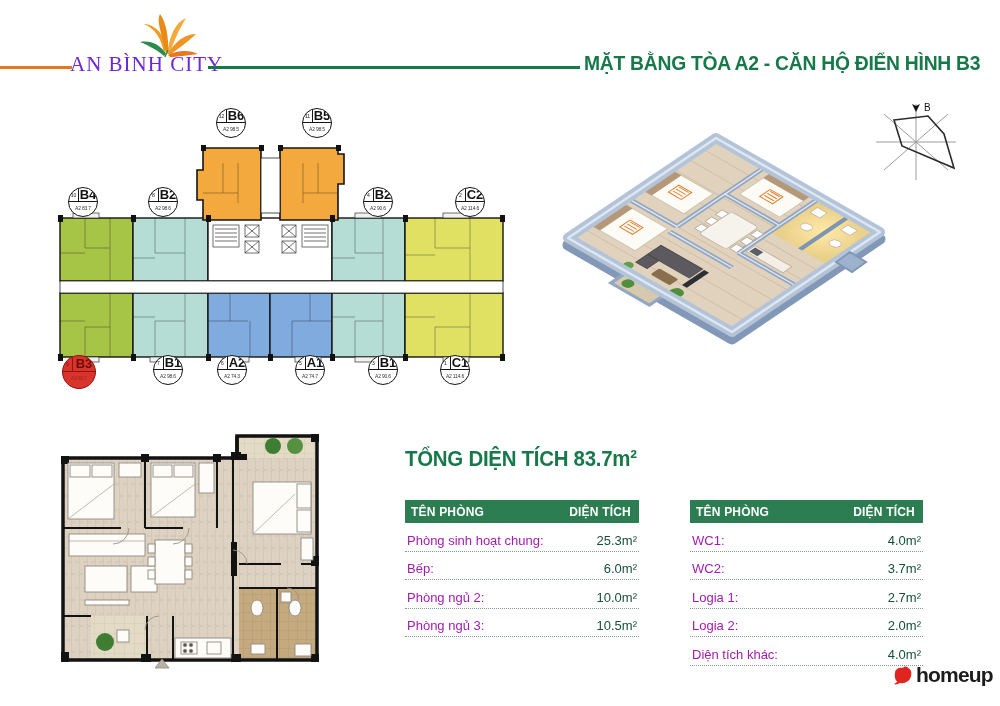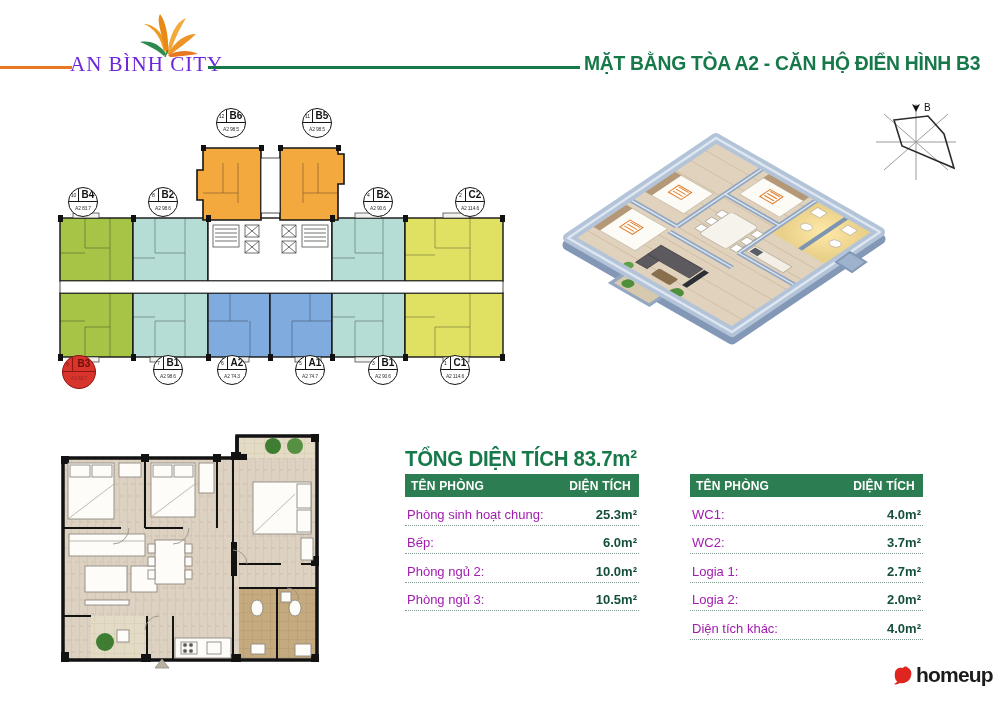--- a/index.html
+++ b/index.html
@@ -17,41 +17,41 @@
                 font-size:21px; font-weight:bold; color:#17794a; letter-spacing:-0.3px;
                 transform:scaleX(0.92); transform-origin:left center; }
 
   
   .tower { position:absolute; left:55px; top:103px; }
 
   .unit-tag { position:absolute; width:30px; height:30px; background:#fff; border:1.5px solid #151515;
               border-radius:50%; overflow:hidden; z-index:5; }
   .unit-tag .top { display:flex; height:14px; border-bottom:1px solid #151515; }
   .unit-tag .no   { width:10px; font-size:5px; line-height:14px; text-align:center; border-right:1px solid #151515; color:#222; }
-  .unit-tag .code { flex:1; font-size:10px; font-weight:bold; line-height:14px; text-align:center; color:#111; }
+  .unit-tag .code { flex:1; font-size:13px; font-weight:bold; line-height:14px; text-align:center; color:#111; }
   .unit-tag .area { font-size:5px; line-height:12px; text-align:center; color:#333; letter-spacing:-0.2px; }
   .unit-tag.red { background:#d8342c; border-color:#8e1511; width:34px; height:34px; }
   .unit-tag.red .top { border-color:#8e1511; height:16px; }
   .unit-tag.red .no { border-color:#8e1511; color:#7d110d; line-height:16px; }
   .unit-tag.red .code { color:#6e0e0a; line-height:16px; }
   .unit-tag.red .area { color:#9c2620; }
 
   
   .total-area { position:absolute; left:405px; top:446px; font-size:22px; font-weight:bold; color:#17794a;
                 letter-spacing:-0.3px; transform:scaleX(0.93); transform-origin:left center; white-space:nowrap; }
-  .area-table { position:absolute; top:474px; }
+  .area-table { position:absolute; top:500px; }
   .area-table.t1 { left:405px; width:234px; }
   .area-table.t2 { left:690px; width:233px; }
   .area-table .thead { display:flex; justify-content:space-between; align-items:center;
                        background:#2c7d51; color:#fff; font-weight:bold; font-size:12px;
                        padding:4px 8px 4px 6px; height:23px; letter-spacing:0.2px; }
   .area-table .row { display:flex; justify-content:space-between; align-items:flex-end;
                      height:28.5px; border-bottom:1.5px dotted #7f9a8f; padding:0 2px 3px 2px; }
   .area-table .row .name { font-size:13px; color:#a21caf; }
-  .area-table .row .val  { font-size:13px; font-weight:bold; color:#154f3c; }
+  .area-table .row .val  { font-size:13px; font-weight:normal; color:#154f3c; }
 
   
   .homeup { position:absolute; left:891px; top:663px; display:flex; align-items:center;text-align:right; }
   .homeup .word { font-size:21px; font-weight:bold; color:#1c1c1c; letter-spacing:-0.8px; margin-left:3px; }
 
   svg { display:block; }
 </style>
 </head>
 <body>
 

